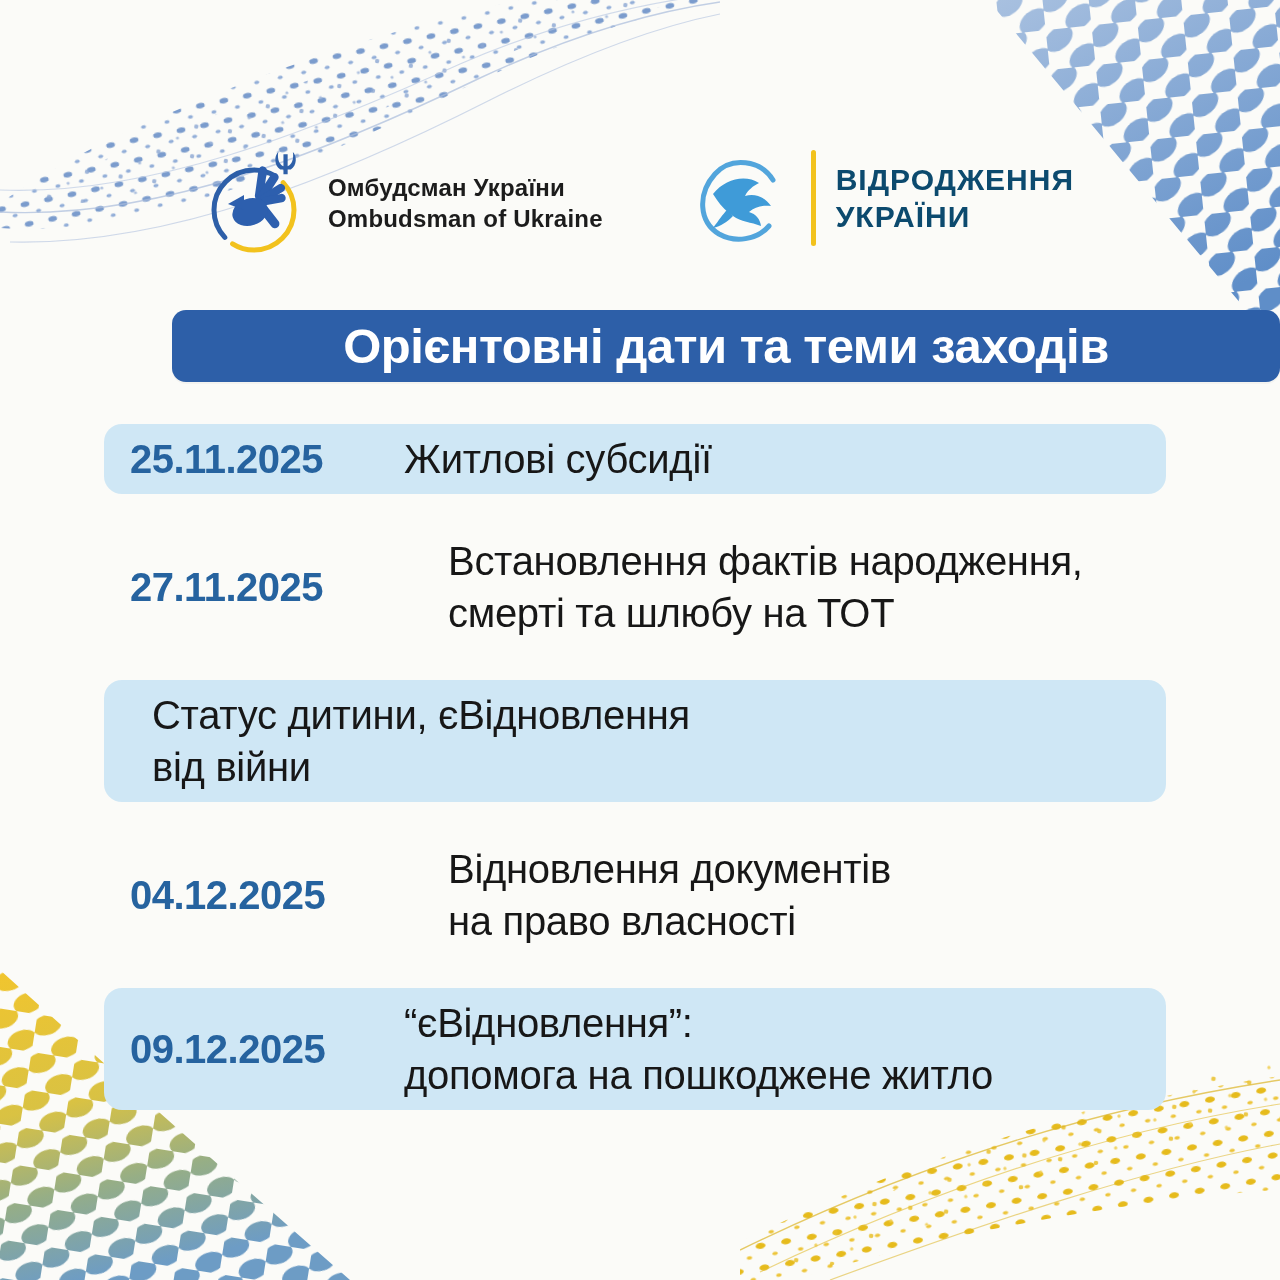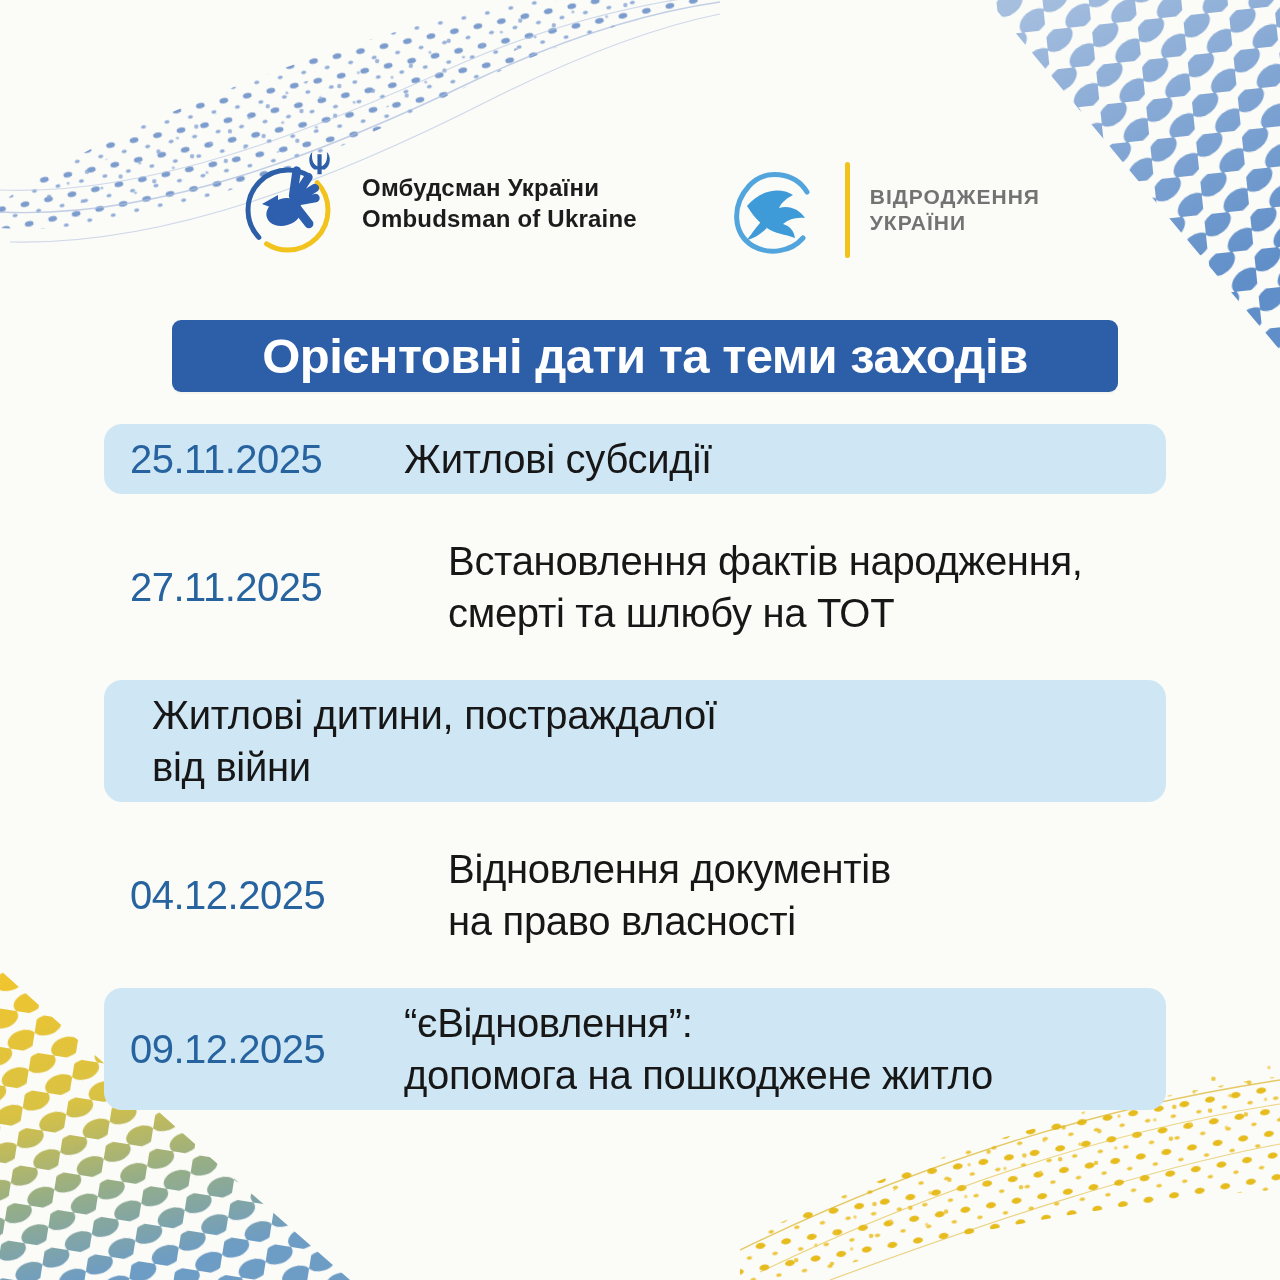--- a/index.html
+++ b/index.html
@@ -12,51 +12,51 @@
   }
   
   .deco{position:absolute;pointer-events:none;}
   .deco.tl{top:0;left:0;}
   .deco.tr{top:0;right:0;}
   .deco.bl{bottom:0;left:0;}
   .deco.br{bottom:0;right:0;}
   
   .logos{
     position:absolute;top:148px;left:0;right:0;
-    display:flex;justify-content:center;align-items:flex-end;gap:88px;
+    display:flex;justify-content:center;align-items:flex-start;gap:88px;
   }
   .logo{display:flex;align-items:center;}
   .logo-omb{gap:18px;}
   .logo-omb .txt{font-weight:bold;color:#1c1c1c;font-size:24px;line-height:1.28;letter-spacing:.2px;}
   .logo-vid{gap:20px;}
   .logo-vid .divider{width:5px;height:96px;background:var(--accent_yellow,#f2c21d);border-radius:3px;}
-  .logo-vid .txt{font-weight:bold;color:#737373;font-size:21px;line-height:1.25;letter-spacing:1px;}
+  .logo-vid .txt{font-weight:bold;color:#0c4a6e;font-size:30px;line-height:1.25;letter-spacing:1px;}
   
   .title-banner{
-    position:absolute;top:320px;left:172px;width:946px;height:72px;
+    position:absolute;top:310px;left:172px;width:1108px;height:72px;
     background:var(--title_bg,#2d5fa8);
-    border-radius:9px;
+    border-radius:14px;
     display:flex;align-items:center;justify-content:center;
     color:var(--title_color,#fff);
     font-size:49px;font-weight:bold;letter-spacing:-0.5px;
     box-shadow:0 2px 0 rgba(0,0,0,0.03);
   }
   
   .schedule{position:absolute;top:424px;left:104px;width:1062px;}
   .row{
     display:flex;align-items:center;
     border-radius:18px;
     padding:9px 26px;
     margin-bottom:17px;
   }
   .row.blue{background:var(--row_bg,#cfe7f5);min-height:50px;}
   .row.white{background:transparent;padding-top:24px;padding-bottom:24px;gap:44px;}
   .date{
     flex:none;width:252px;
-    font-weight:normal;font-size:40px;letter-spacing:-0.5px;
+    font-weight:bold;font-size:40px;letter-spacing:-0.5px;
     color:var(--date_color,#26639f);
   }
   .topic{
     font-size:40px;line-height:1.3;letter-spacing:-0.3px;
     color:var(--topic_color,#171717);
     white-space:pre-line;
     margin-left:22px;
   }
 </style>
 </head>
@@ -194,21 +194,21 @@
       <div class="topic">Житлові субсидії</div>
     </div>
 
     <div class="row white">
       <div class="date">27.11.2025</div>
       <div class="topic">Встановлення фактів народження,
 смерті та шлюбу на ТОТ</div>
     </div>
 
     <div class="row blue">
-      <div class="topic">Житлові дитини, постраждалої
+      <div class="topic">Статус дитини, єВідновлення
 від війни</div>
     </div>
 
     <div class="row white">
       <div class="date">04.12.2025</div>
       <div class="topic">Відновлення документів
 на право власності</div>
     </div>
 
     <div class="row blue">

